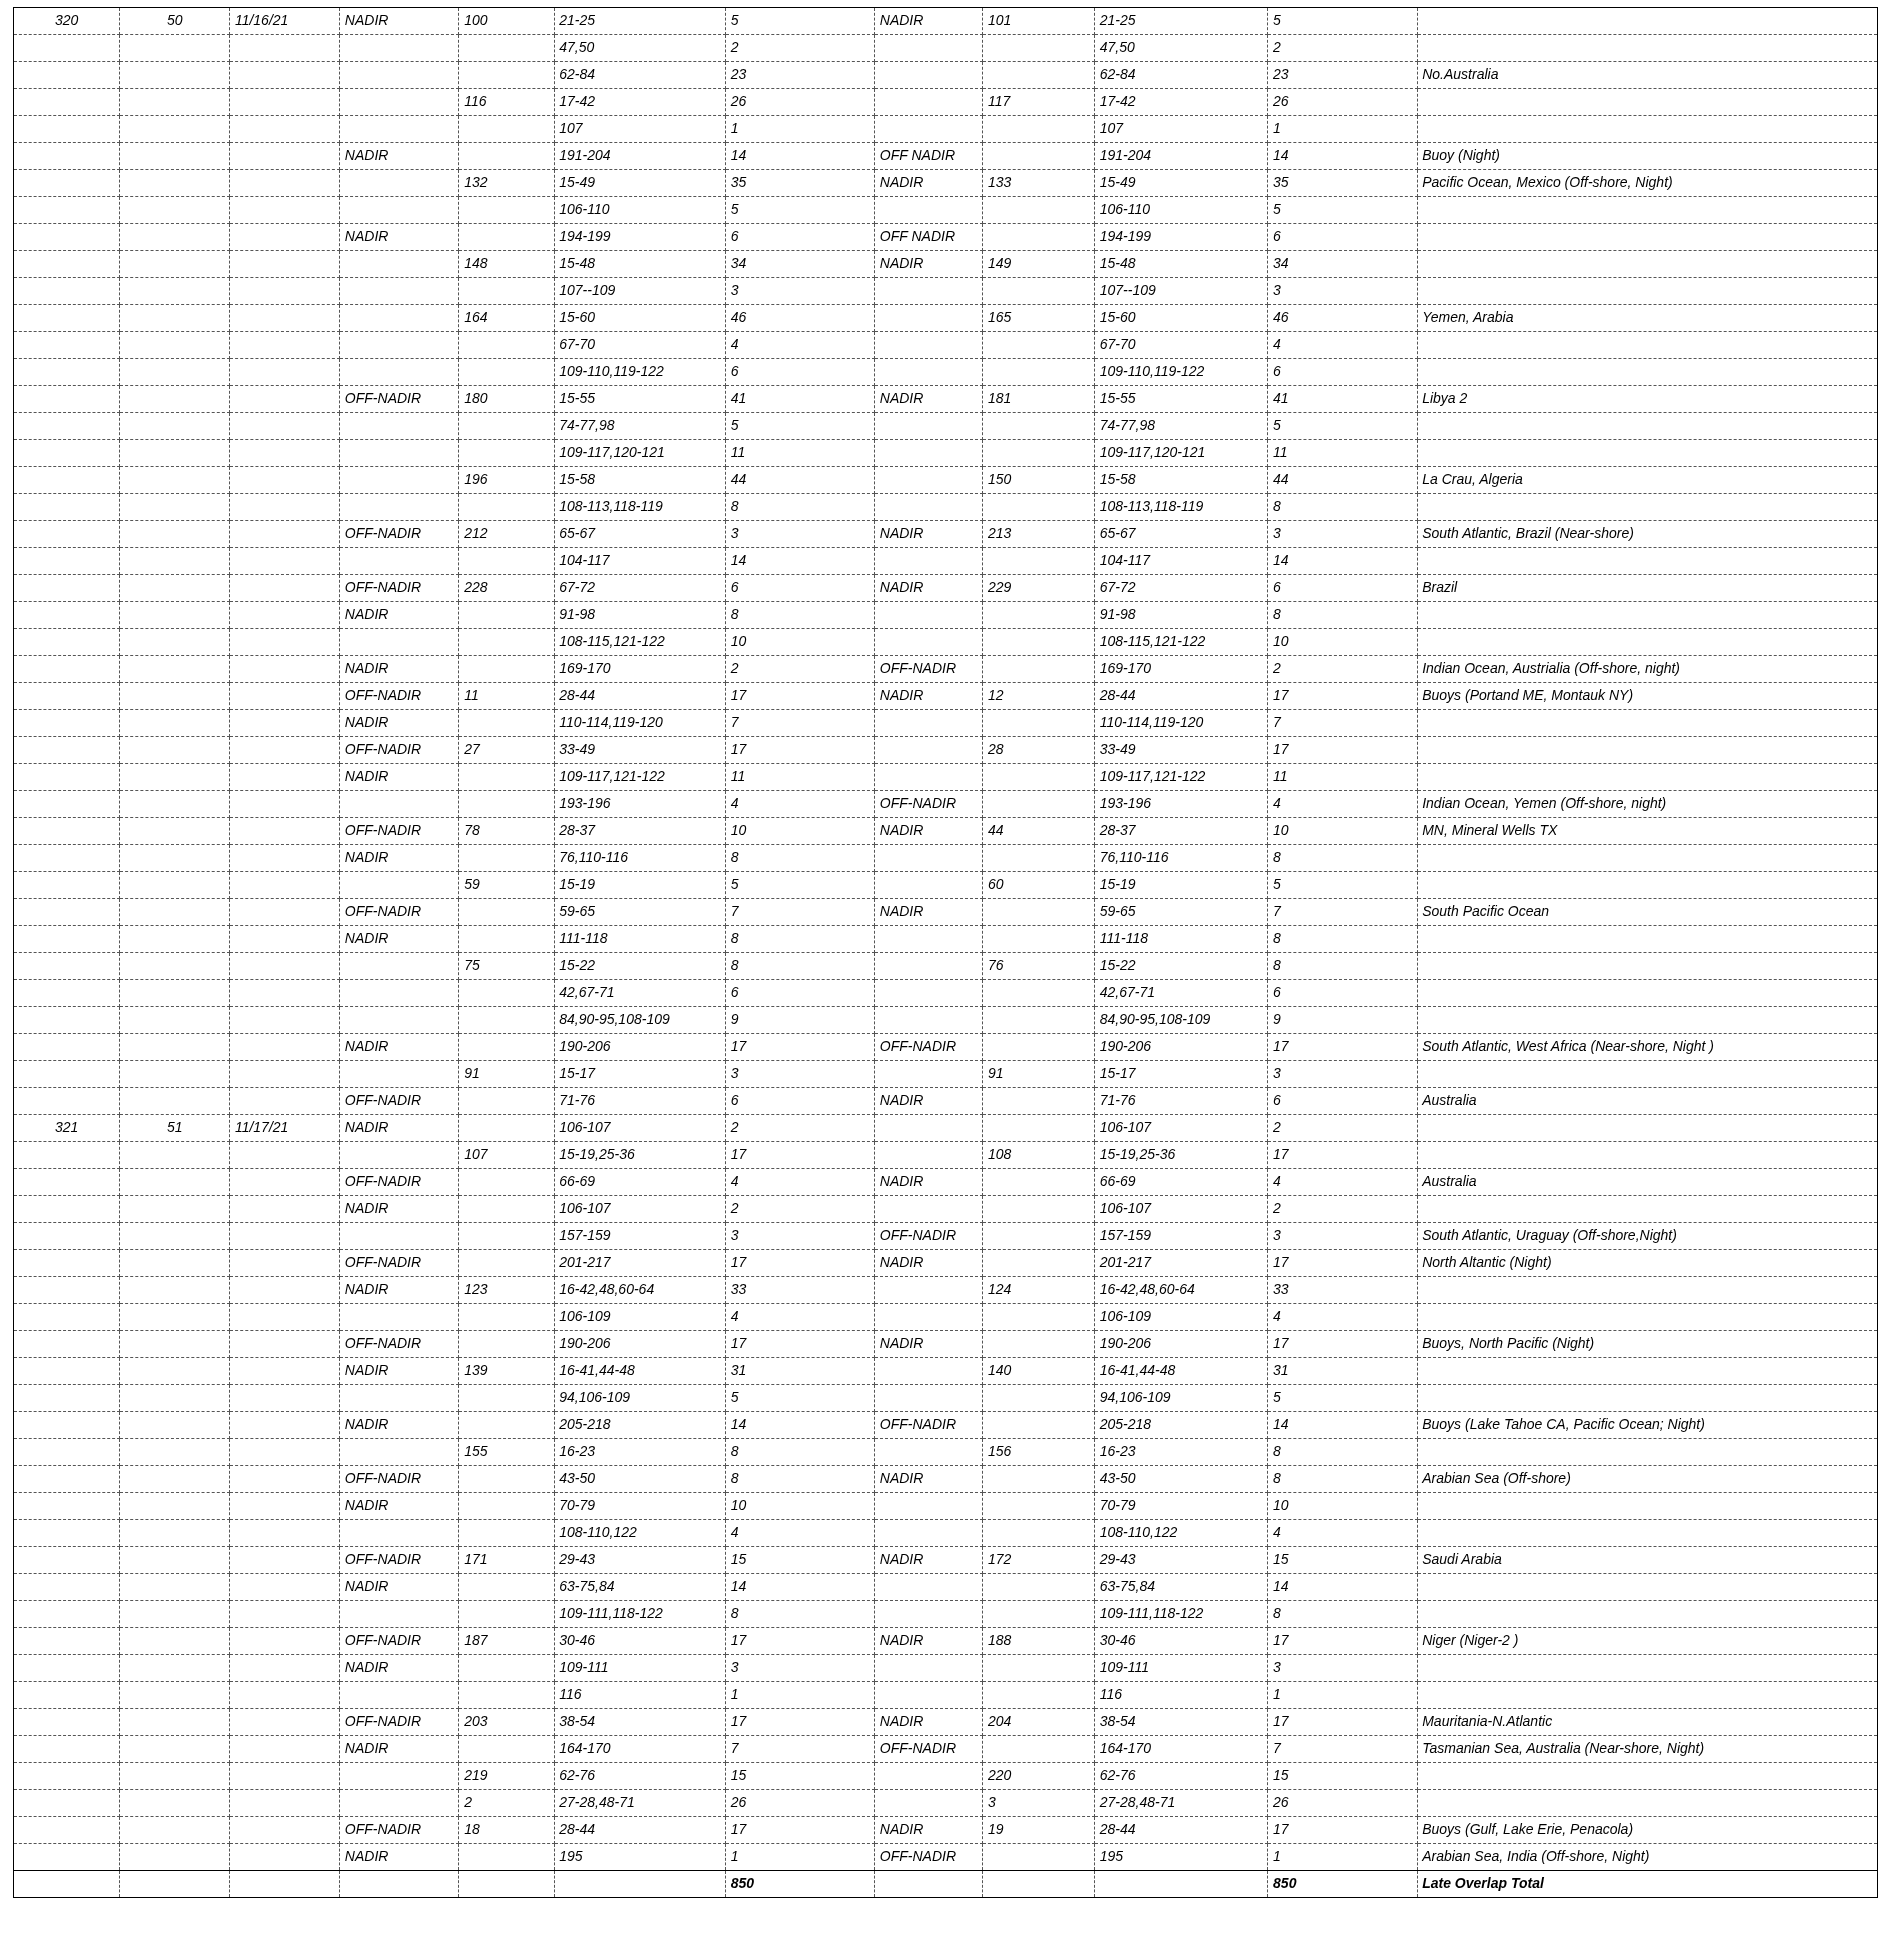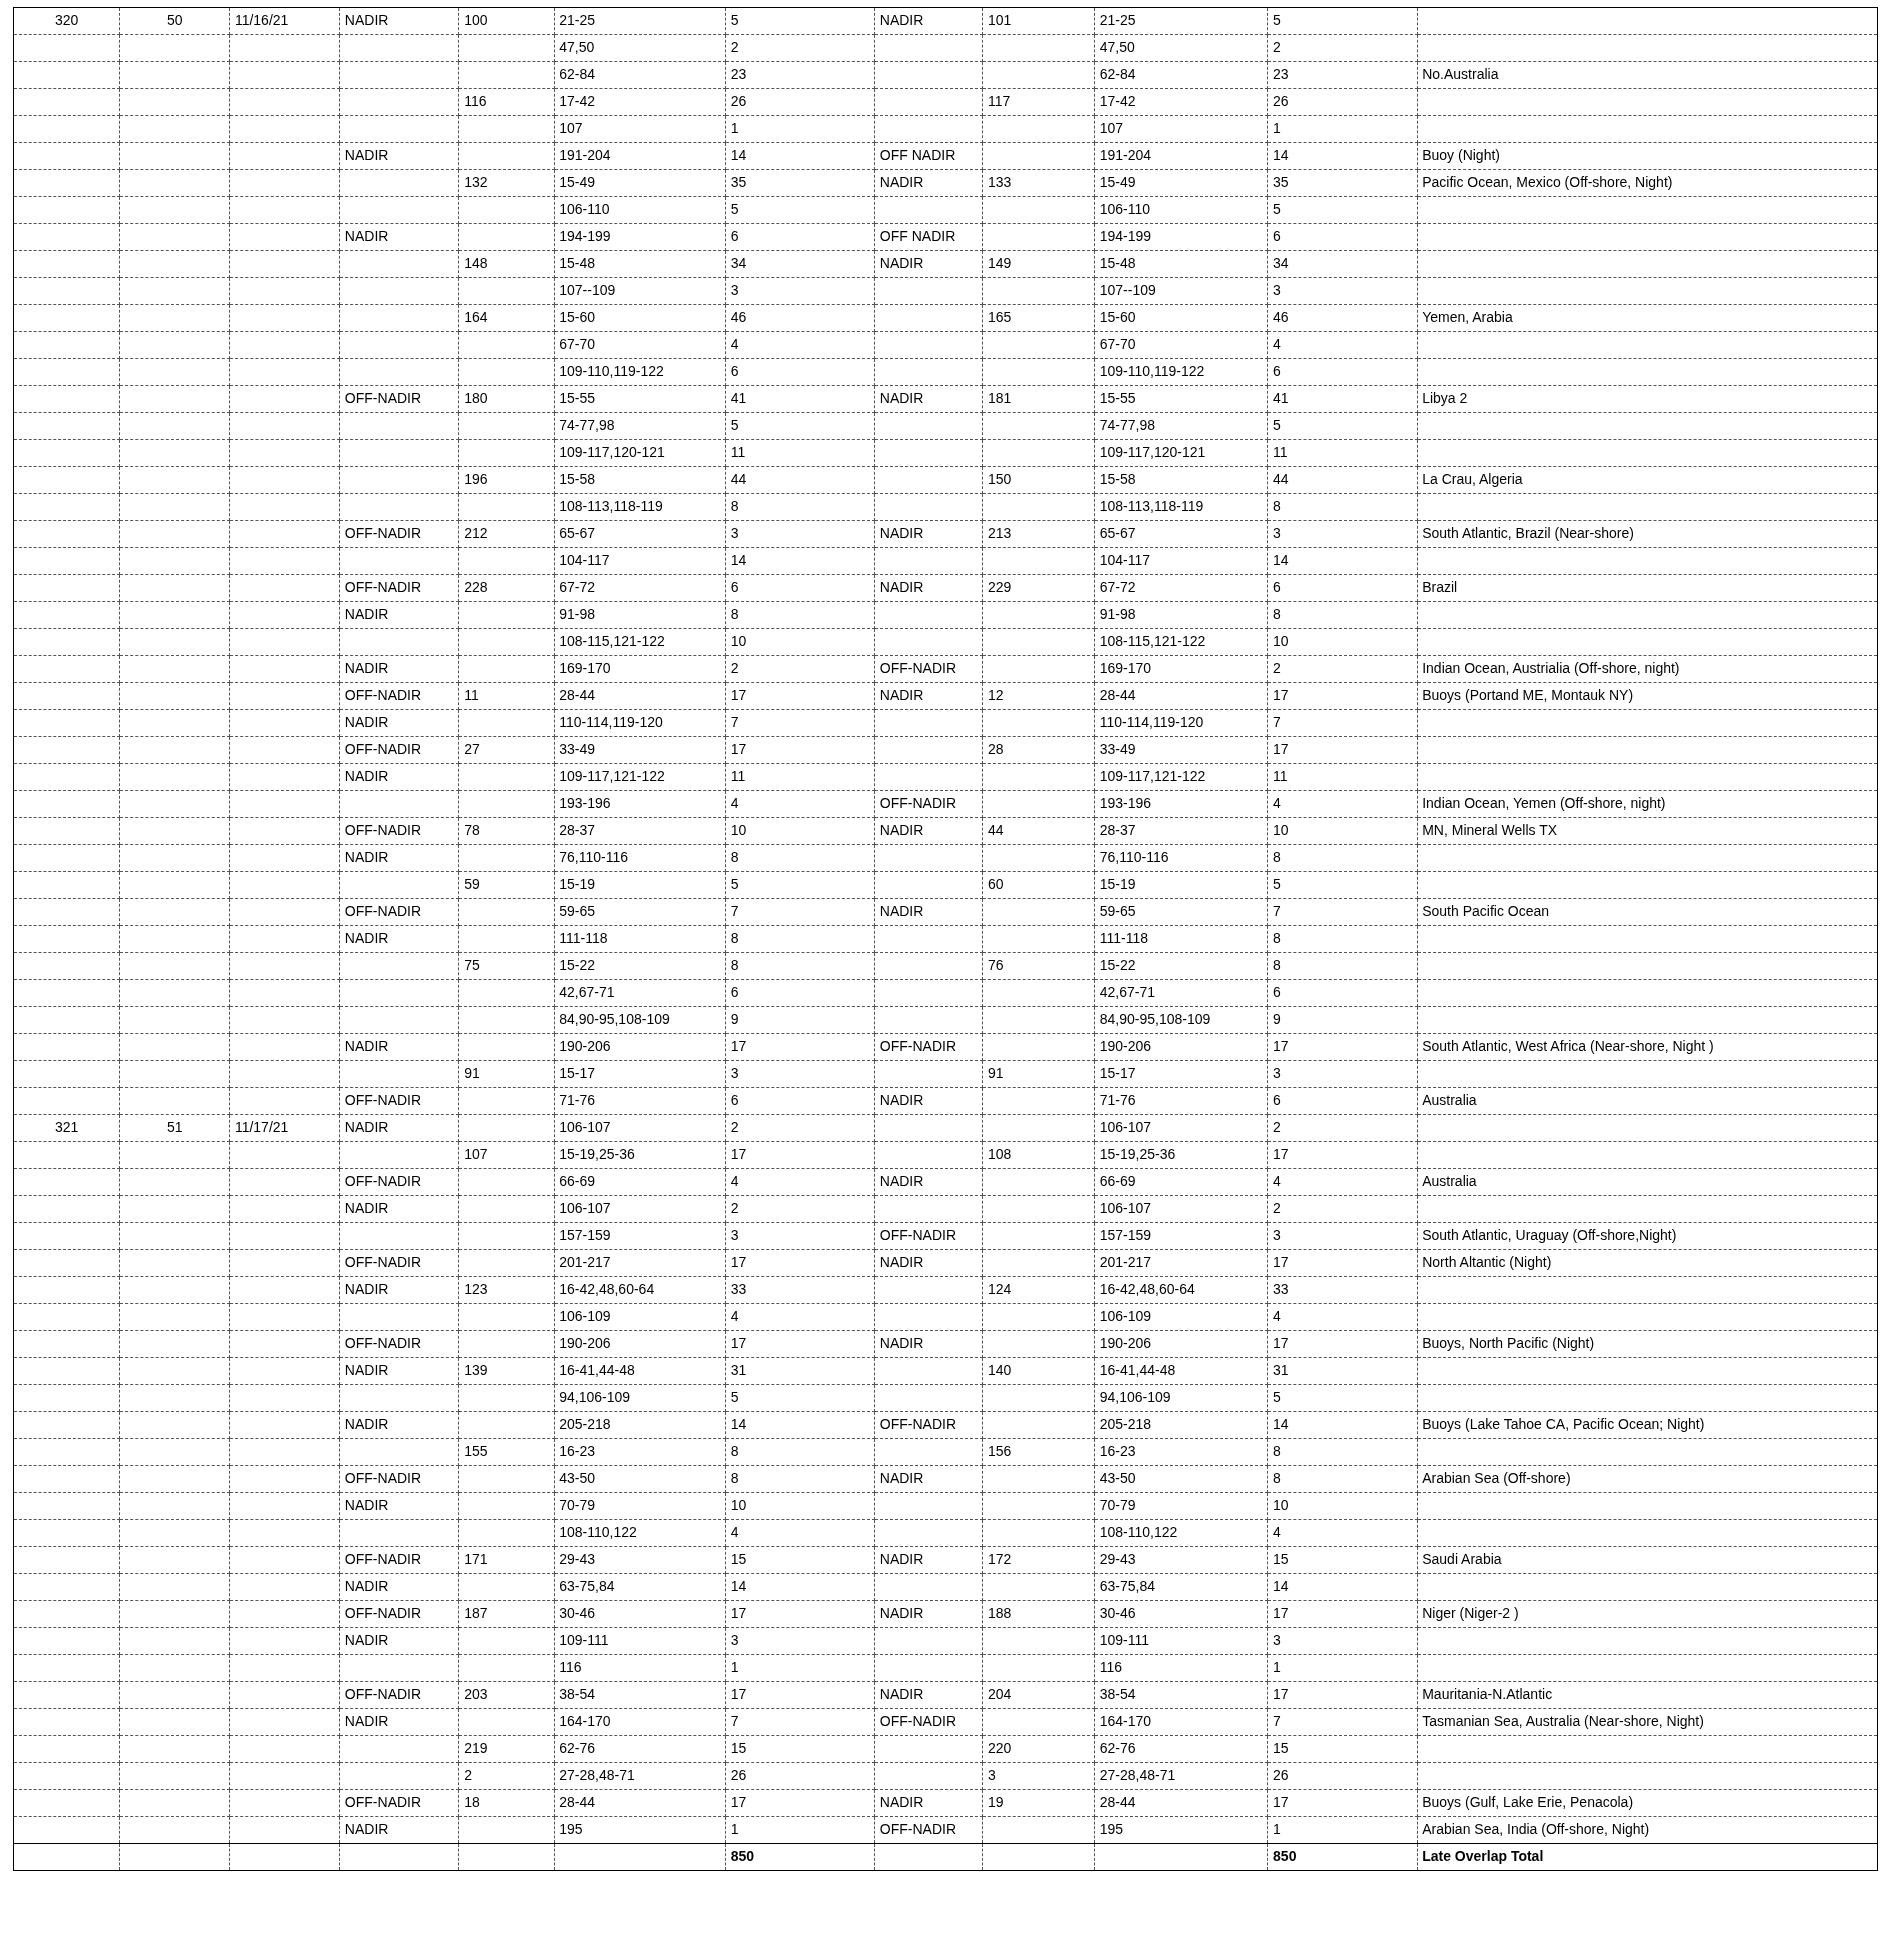--- a/index.html
+++ b/index.html
@@ -13,20 +13,21 @@
     min-height: 1955px;
     box-sizing: border-box;
     padding: 6.5px 13px 9.3px 13px;
     background: #ffffff;
   }
   table.grid {
     width: 100%;
     table-layout: fixed;
     border-collapse: collapse;
     border: 1.9px solid #000;
+    font-style: italic;
   }
   table.grid td {
     border: 0.9px dashed #555;
     height: 26px;
     padding: 0 4.7px;
     font-size: 14px;
     line-height: 1.1;
     white-space: nowrap;
     overflow: hidden;
     text-align: left;
@@ -881,20 +882,34 @@
           <td class="c8"></td>
           <td class="c9"></td>
           <td class="c10">63-75,84</td>
           <td class="c11">14</td>
           <td class="c12"></td>
         </tr>
         <tr>
           <td class="c1"></td>
           <td class="c2"></td>
           <td class="c3"></td>
+          <td class="c4"></td>
+          <td class="c5"></td>
+          <td class="c6">109-111,118-122</td>
+          <td class="c7">8</td>
+          <td class="c8"></td>
+          <td class="c9"></td>
+          <td class="c10">109-111,118-122</td>
+          <td class="c11">8</td>
+          <td class="c12"></td>
+        </tr>
+        <tr>
+          <td class="c1"></td>
+          <td class="c2"></td>
+          <td class="c3"></td>
           <td class="c4">OFF-NADIR</td>
           <td class="c5">187</td>
           <td class="c6">30-46</td>
           <td class="c7">17</td>
           <td class="c8">NADIR</td>
           <td class="c9">188</td>
           <td class="c10">30-46</td>
           <td class="c11">17</td>
           <td class="c12">Niger (Niger-2 )</td>
         </tr>

